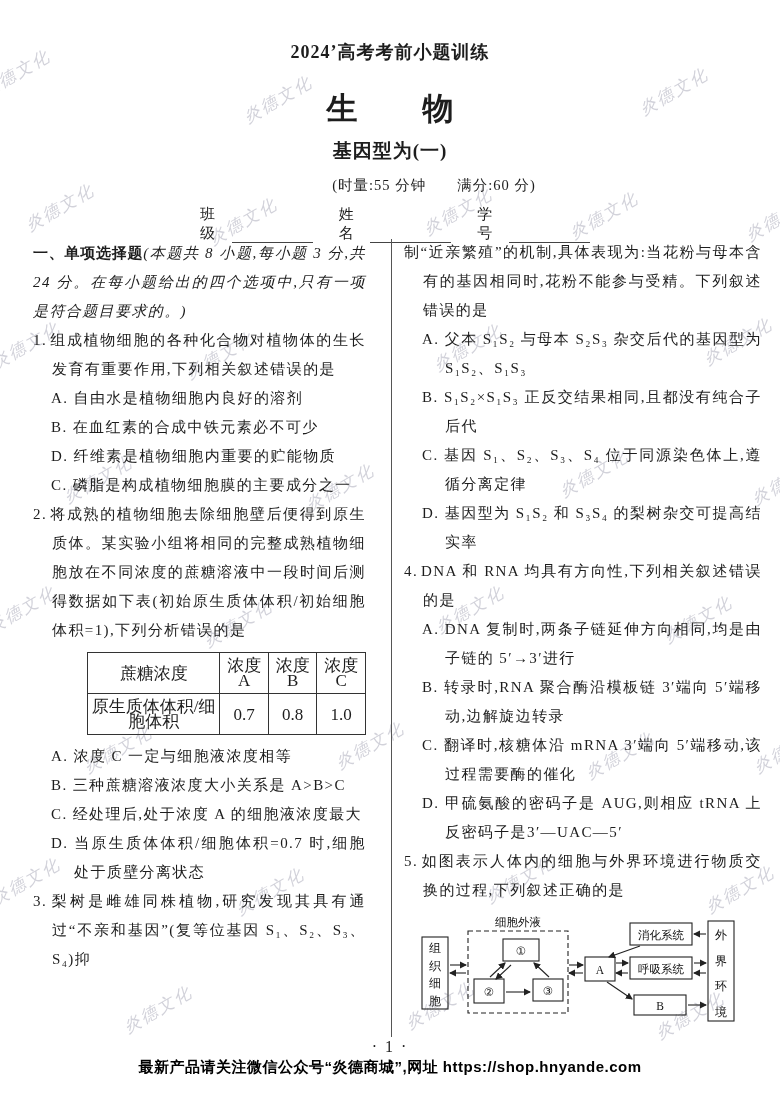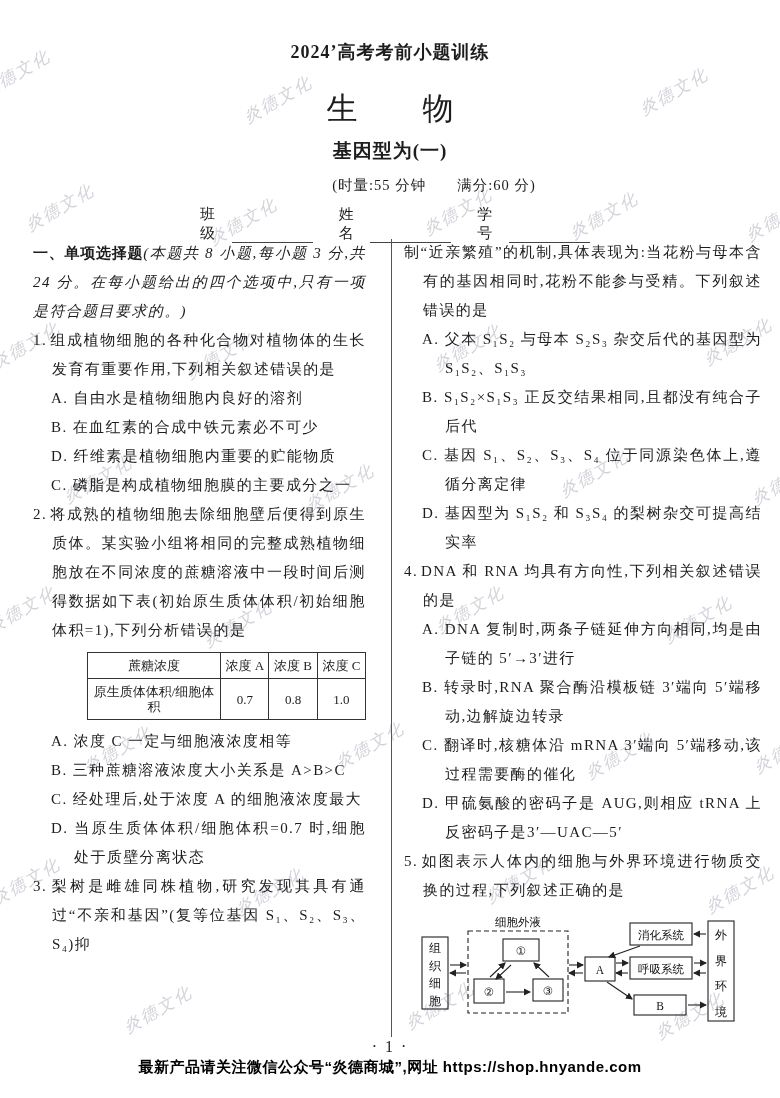--- a/index.html
+++ b/index.html
@@ -11,40 +11,40 @@
   
   .wm{
     position:absolute;font-size:17px;font-style:italic;
     color:rgba(155,155,172,0.45);transform:rotate(-30deg);
     letter-spacing:2px;white-space:nowrap;pointer-events:none;
     font-family:"DejaVu Serif","Liberation Serif",serif;
   }
   
   .hdr{position:absolute;left:0;top:0;width:780px;text-align:center;}
   .series-title{position:absolute;top:40px;width:100%;font-size:18px;font-weight:bold;letter-spacing:1px;}
-  .subject{position:absolute;top:88px;width:100%;font-size:31px;font-weight:normal;letter-spacing:2.1em;text-indent:2.1em;}
+  .subject{position:absolute;top:88px;width:100%;font-size:31px;font-weight:bold;letter-spacing:2.1em;text-indent:2.1em;}
   .subtitle{position:absolute;top:138px;width:100%;font-size:19px;font-weight:bold;letter-spacing:1px;}
   .meta{position:absolute;top:176px;width:100%;font-size:14.5px;letter-spacing:1px;padding-left:44px;}
   .fields{position:absolute;top:205px;left:200px;width:390px;display:flex;gap:26px;font-size:15px;}
   .field{display:flex;align-items:flex-end;}
   .blank{display:inline-block;width:82px;border-bottom:1px solid #444;height:17px;margin-left:2px;}
   
   .divider{position:absolute;left:391px;top:239px;width:1px;height:798px;background:#555;}
   .col{position:absolute;top:238px;font-size:15px;line-height:29px;letter-spacing:1.4px;text-align:justify;}
   .col-left{left:33px;width:333px;}
   .col-right{left:404px;width:358px;}
   p{margin:0;}
   .sec{text-align:justify;}
   .sec-head{font-weight:bold;font-family:"Liberation Sans","DejaVu Sans",sans-serif;letter-spacing:0.5px;}
   .sec-inst{font-style:italic;}
   .q{padding-left:19px;text-indent:-19px;}
   .qnum{margin-right:3px;}
   .opt{padding-left:41px;text-indent:-23px;}
   
-  table.data{border-collapse:collapse;margin:7px 0 7px 54px;font-size:13px;line-height:15px;letter-spacing:0;}
+  table.data{border-collapse:collapse;margin:7px 0 7px 54px;font-size:17px;line-height:15px;letter-spacing:0;}
   table.data td,table.data th{border:1px solid #333;text-align:center;font-weight:normal;padding:5px 3px;}
   table.data .c0{width:138px;}
   table.data .cn{width:44px;}
   
   .diagram{margin-top:10px;margin-left:2px;}
   .diagram svg text{font-size:11.5px;font-family:"Liberation Serif","DejaVu Serif",serif;fill:#111;letter-spacing:0;}
   .diagram svg .sm{font-size:12px;}
   .diagram rect,.diagram line{stroke:#222;fill:none;stroke-width:1.1;}
   
   .pagenum{position:absolute;top:1038px;width:100%;text-align:center;font-size:16px;letter-spacing:2px;}

